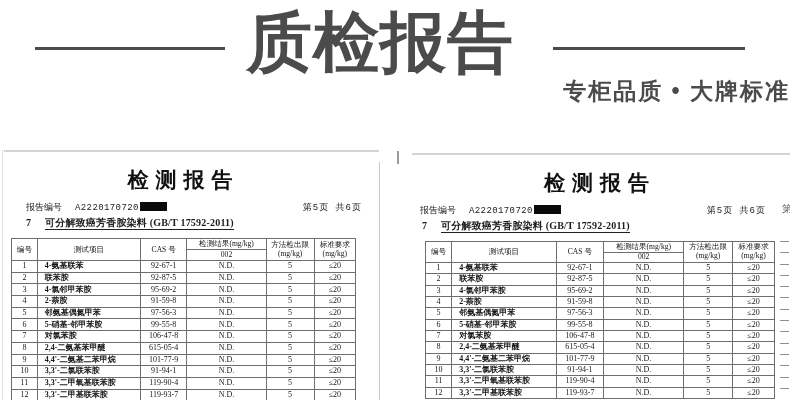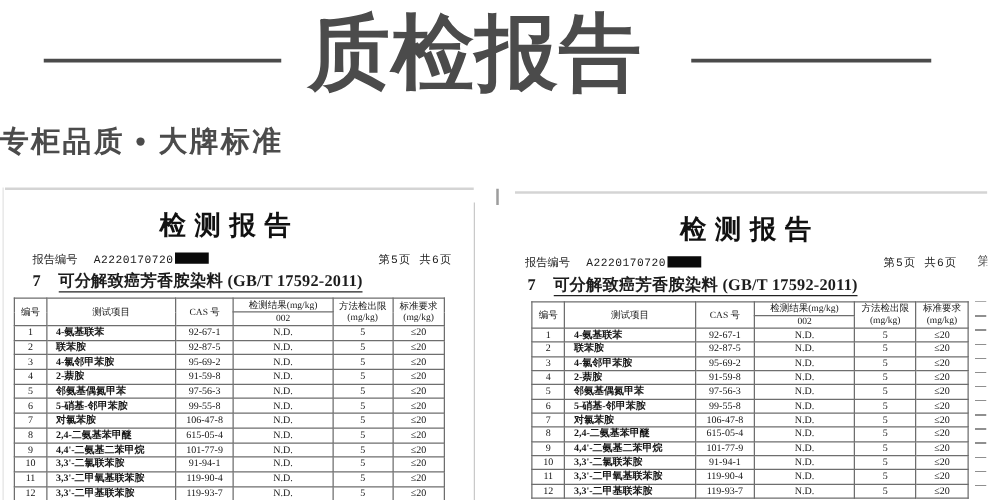--- a/index.html
+++ b/index.html
@@ -19,42 +19,42 @@
   .banner{position:absolute;left:0;top:0;width:742px;height:140px;}
   .banner-title{
     position:absolute;left:236px;top:3px;width:288px;text-align:center;
     font-family:"Liberation Sans","DejaVu Sans",sans-serif;font-weight:900;
     font-size:66px;line-height:78px;letter-spacing:1px;color:var(--banner_ink);
   }
   .rule{position:absolute;top:47px;height:3px;background:var(--banner_ink);}
   .rule-left{left:35px;width:190px;}
   .rule-right{left:553px;width:192px;}
   .banner-subtitle{
-    position:absolute;left:0;top:98px;width:790px;text-align:left;
+    position:absolute;left:0;top:76px;width:790px;text-align:right;
     font-family:"Liberation Sans","DejaVu Sans",sans-serif;font-weight:600;
     font-size:23px;letter-spacing:2px;color:var(--banner_ink);
   }
   
   .doc{position:absolute;height:260px;background:#fff;}
   .doc-a{left:0;top:148px;width:379px;}
   .doc-b{left:408px;top:151px;width:382px;}
   .doc-top-edge{position:absolute;top:2px;left:4px;right:0;height:2px;background:var(--page_edge);opacity:.8;}
   .doc-title{
     position:absolute;top:18px;text-align:center;font-weight:bold;
     font-size:21px;letter-spacing:7px;color:#111;
   }
   .doc-a .doc-title{left:11px;width:345px;}
   .doc-b .doc-title{left:17px;width:350px;}
   .meta{position:absolute;top:53px;display:flex;justify-content:space-between;align-items:center;font-size:9px;font-family:Liberation Mono, monospace;}
   .doc-a .meta{left:26px;right:17px;}
   .doc-b .meta{left:12px;right:24px;}
   .report-no{margin-left:13px;letter-spacing:.4px;}
   .redaction{display:inline-block;width:27px;height:9px;background:var(--redaction);vertical-align:-1px;margin-left:1px;}
   .meta-right{letter-spacing:1px;text-align:center;}
-  .section-line{position:absolute;top:68px;font-size:13px;font-weight:bold;}
+  .section-line{position:absolute;top:68px;font-size:10px;font-weight:bold;}
   .doc-a .section-line{left:26px;}
   .doc-b .section-line{left:14px;}
   .sec-no{margin-right:14px;}
   .sec-title{border-bottom:1px solid #222;padding-bottom:1px;letter-spacing:.2px;}
   
   table.results{
     position:absolute;top:90px;border-collapse:collapse;table-layout:fixed;
     font-size:8px;color:#161616;
   }
   .doc-a table.results{left:11px;width:345px;}

